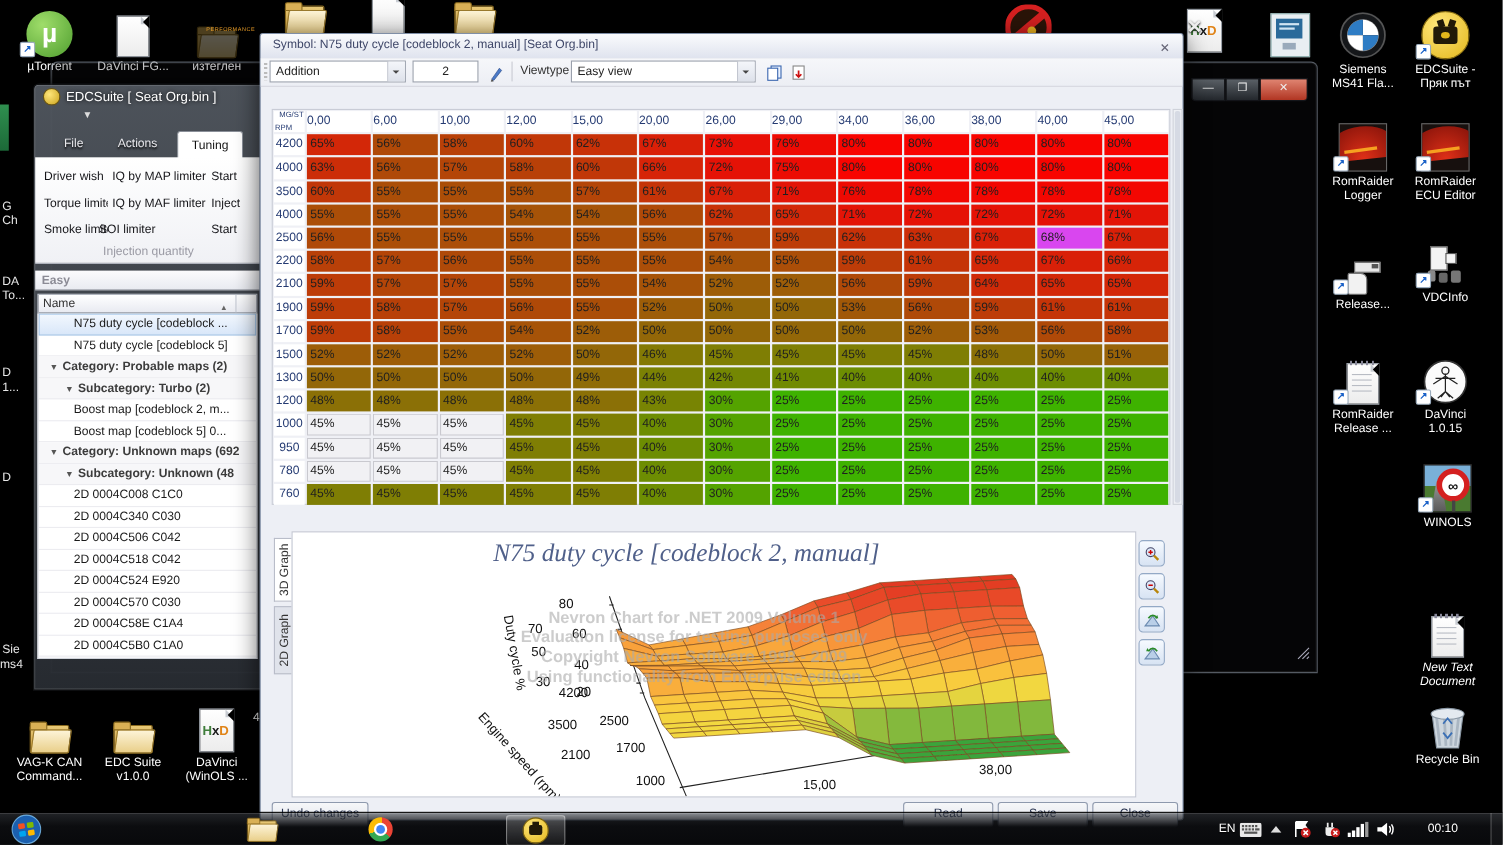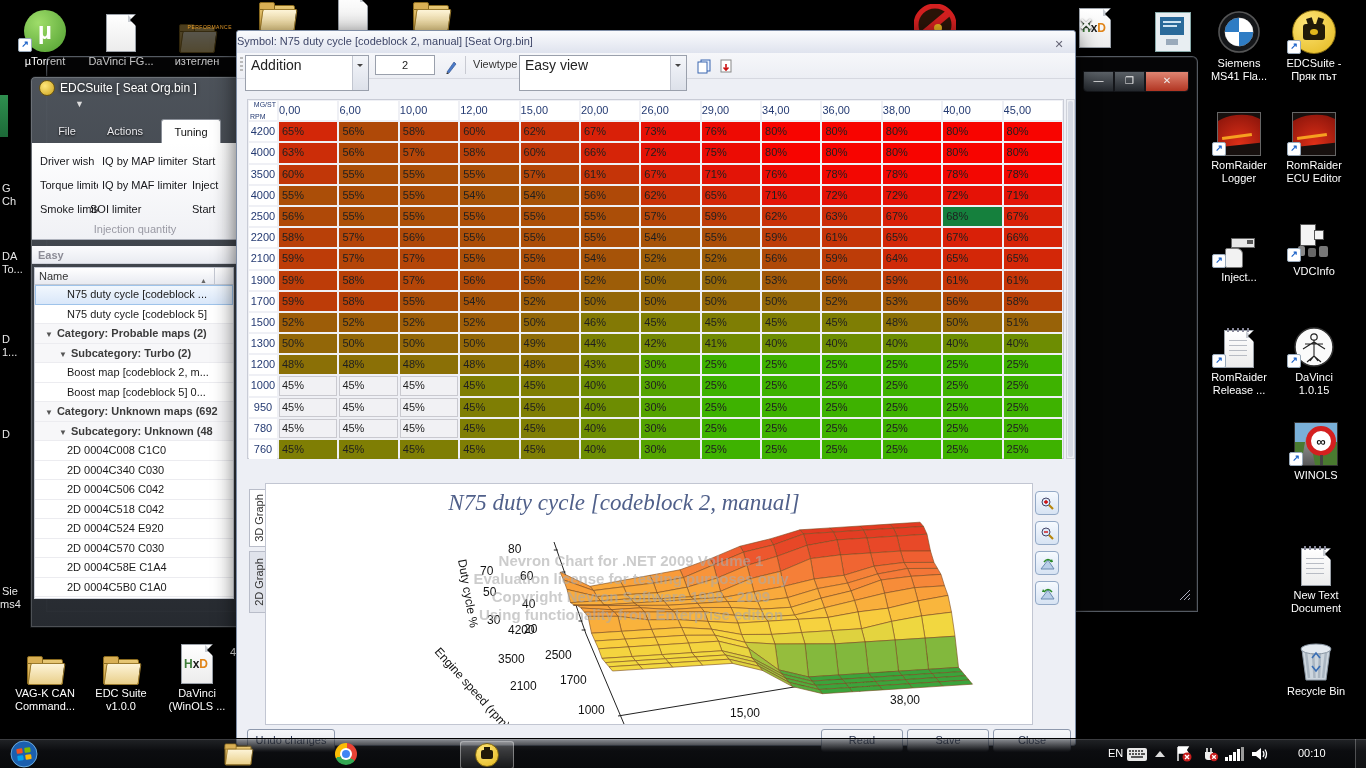--- a/index.html
+++ b/index.html
@@ -47,25 +47,25 @@
   .titem.grp{font-weight:bold;color:#3c3c3c;background:#f7f7f9}
   .titem .tarr{font-size:8px;color:#555;margin-right:4px}
   .titem.sel{background:linear-gradient(#f3f8fe,#d9e7f9);outline:1px solid #9ec3ea;outline-offset:-1px}
   #edc-status{position:absolute;left:1px;top:524px;width:204px;height:23px;background:linear-gradient(#f4f5f8,#e4e6ec);
               border-top:1px solid #c6cad2;font-size:11px;color:#222;line-height:22px}
   
   #mapwin{position:absolute;left:236px;top:30px;width:840px;height:716px;background:#edeff5;
           border:1px solid #7f8ea6;box-shadow:0 5px 22px rgba(0,0,0,.65);border-radius:3px;z-index:30;box-sizing:border-box}
   #mw-title{position:absolute;left:0;top:0;width:100%;height:22px;background:linear-gradient(#fafbfd,#dfe3ee);
             border-bottom:1px solid #c9ccd6;font-size:11px;color:#3e4668;line-height:21px;border-radius:3px 3px 0 0}
-  #mw-title .tx{margin-left:0}
+  #mw-title .tx{margin-left:11px}
   #mw-close{position:absolute;right:8px;top:3px;font-size:11px;color:#667;width:16px;text-align:center}
   #mw-toolbar{position:absolute;left:0;top:22px;width:100%;height:25px;background:linear-gradient(#f6f7fa,#eceef4);border-bottom:1px solid #d6d8e0}
   .tgrip{position:absolute;left:3px;top:4px;width:3px;height:16px;background:repeating-linear-gradient(#bbb 0 2px,transparent 2px 4px)}
-  .combo{position:absolute;top:2px;height:36px;background:#fff;border:1px solid #9aa0ac;font-size:14px;color:#222;line-height:19px;box-sizing:border-box}
+  .combo{position:absolute;top:2px;height:20px;background:#fff;border:1px solid #9aa0ac;font-size:11px;color:#222;line-height:19px;box-sizing:border-box}
   .combo .cv{margin-left:5px}
   .combo .ca{position:absolute;right:0;top:0;width:15px;height:100%;background:linear-gradient(#f4f6fa,#dde1ea);border-left:1px solid #c2c6d0}
   .combo .ca:after{content:"";position:absolute;left:4px;top:8px;border:3.5px solid transparent;border-top-color:#444}
   .numbox{position:absolute;top:2px;height:20px;background:#fff;border:1px solid #9aa0ac;font-size:11px;color:#222;line-height:19px;text-align:center;box-sizing:border-box}
   .tsep{position:absolute;top:3px;height:18px;border-left:1px solid #c8cad2}
   .tlabel{position:absolute;top:5px;font-size:11px;color:#333}
   .tibtn{position:absolute;top:2px;width:21px;height:21px;border:1px solid transparent;border-radius:2px;display:flex;align-items:center;justify-content:center}
   #mw-axisbar{position:absolute;left:4px;top:48px;width:831px;height:20px;background:#f3f4f8;border:1px solid #d4d6de;
               font-size:11px;color:#1c1c24;line-height:19px;box-sizing:border-box}
   #mw-axisbar span{margin-left:8px}
@@ -252,21 +252,21 @@
     </div>
     <div class="dicon" style="left: 1202px; top: 222px;">
       <div class="ic">
         <div style="width:36px;height:30px;position:relative">
           <div style="position:absolute;left:10px;top:0;width:22px;height:8px;background:#e8e8e8;border:1px solid #666"></div>
           <div style="position:absolute;left:26px;top:2px;width:6px;height:4px;background:#555"></div>
           <div style="position:absolute;left:4px;top:10px;width:16px;height:18px;background:#f2f2f2;border:1px solid #777;border-radius:2px 6px 2px 2px"></div>
         </div>
         <span class="sc">↗</span>
       </div>
-      <div class="lbl">Inject...</div>
+      <div class="lbl">Release...</div>
     </div>
     <div class="dicon" style="left: 1277px; top: 216px;">
       <div class="ic">
         <div style="width:40px;height:38px;position:relative">
           <div style="position:absolute;left:6px;top:0;width:14px;height:20px;background:#f4f4f4;border:1px solid #555"></div>
           <div style="position:absolute;left:20px;top:6px;width:8px;height:8px;background:#f4f4f4;border:1px solid #555"></div>
           <div style="position:absolute;left:4px;top:22px;width:7px;height:10px;background:#888;border-radius:2px"></div>
           <div style="position:absolute;left:14px;top:24px;width:8px;height:9px;background:#666;border-radius:2px"></div>
           <div style="position:absolute;left:25px;top:22px;width:9px;height:11px;background:#777;border-radius:2px"></div>
         </div>
@@ -303,21 +303,21 @@
       <div class="ic">
         <div style="width:42px;height:42px;background:linear-gradient(180deg,#7ab0d8 0 45%,#4a7a30 45% 100%);position:relative;border:1px solid #333">
           <div style="position:absolute;left:6px;top:14px;width:14px;height:28px;background:linear-gradient(#9a9a9a,#5a5a5a);clip-path:polygon(35% 0,65% 0,100% 100%,0 100%)"></div>
           <div style="position:absolute;right:1px;top:3px;width:30px;height:30px;border-radius:50%;background:#fff;border:5px solid #d42020;box-sizing:border-box;display:flex;align-items:center;justify-content:center;font-size:13px;font-weight:bold;color:#111">∞</div>
           <div style="position:absolute;right:14px;bottom:0;width:3px;height:10px;background:#444"></div>
         </div>
         <span class="sc">↗</span>
       </div>
       <div class="lbl">WINOLS</div>
     </div>
-    <div class="dicon" style="left: 1279px; top: 540px;">
+    <div class="dicon" style="left: 1279px; top: 552px; font-style: italic;">
       <div class="ic">
         <div class="page">
           <span class="fold"></span>
           <span class="ln" style="top:9px"></span>
           <span class="ln" style="top:14px"></span>
           <span class="ln" style="top:19px"></span>
           <span class="ln" style="top:24px"></span>
           <span style="position:absolute;left:2px;top:-3px;width:22px;height:4px;background:repeating-linear-gradient(90deg,#889 0 2px,transparent 2px 5px)"></span>
         </div>
       </div>
@@ -546,21 +546,21 @@
       <div class="mt-c" style="background: rgb(171, 78, 8);">55%</div>
       <div class="mt-c" style="background: rgb(171, 78, 8);">55%</div>
       <div class="mt-c" style="background: rgb(171, 78, 8);">55%</div>
       <div class="mt-c" style="background: rgb(171, 78, 8);">55%</div>
       <div class="mt-c" style="background: rgb(171, 78, 8);">55%</div>
       <div class="mt-c" style="background: rgb(180, 69, 8);">57%</div>
       <div class="mt-c" style="background: rgb(189, 60, 8);">59%</div>
       <div class="mt-c" style="background: rgb(200, 49, 8);">62%</div>
       <div class="mt-c" style="background: rgb(204, 45, 8);">63%</div>
       <div class="mt-c" style="background: rgb(217, 32, 8);">67%</div>
-      <div class="mt-c" style="background: #15803d;">68%</div>
+      <div class="mt-c" style="background: #d946ef;">68%</div>
       <div class="mt-c" style="background: rgb(217, 32, 8);">67%</div>
       <div class="mt-r">2200</div>
       <div class="mt-c" style="background: rgb(184, 64, 8);">58%</div>
       <div class="mt-c" style="background: rgb(180, 69, 8);">57%</div>
       <div class="mt-c" style="background: rgb(175, 73, 8);">56%</div>
       <div class="mt-c" style="background: rgb(171, 78, 8);">55%</div>
       <div class="mt-c" style="background: rgb(171, 78, 8);">55%</div>
       <div class="mt-c" style="background: rgb(171, 78, 8);">55%</div>
       <div class="mt-c" style="background: rgb(166, 83, 8);">54%</div>
       <div class="mt-c" style="background: rgb(171, 78, 8);">55%</div>

